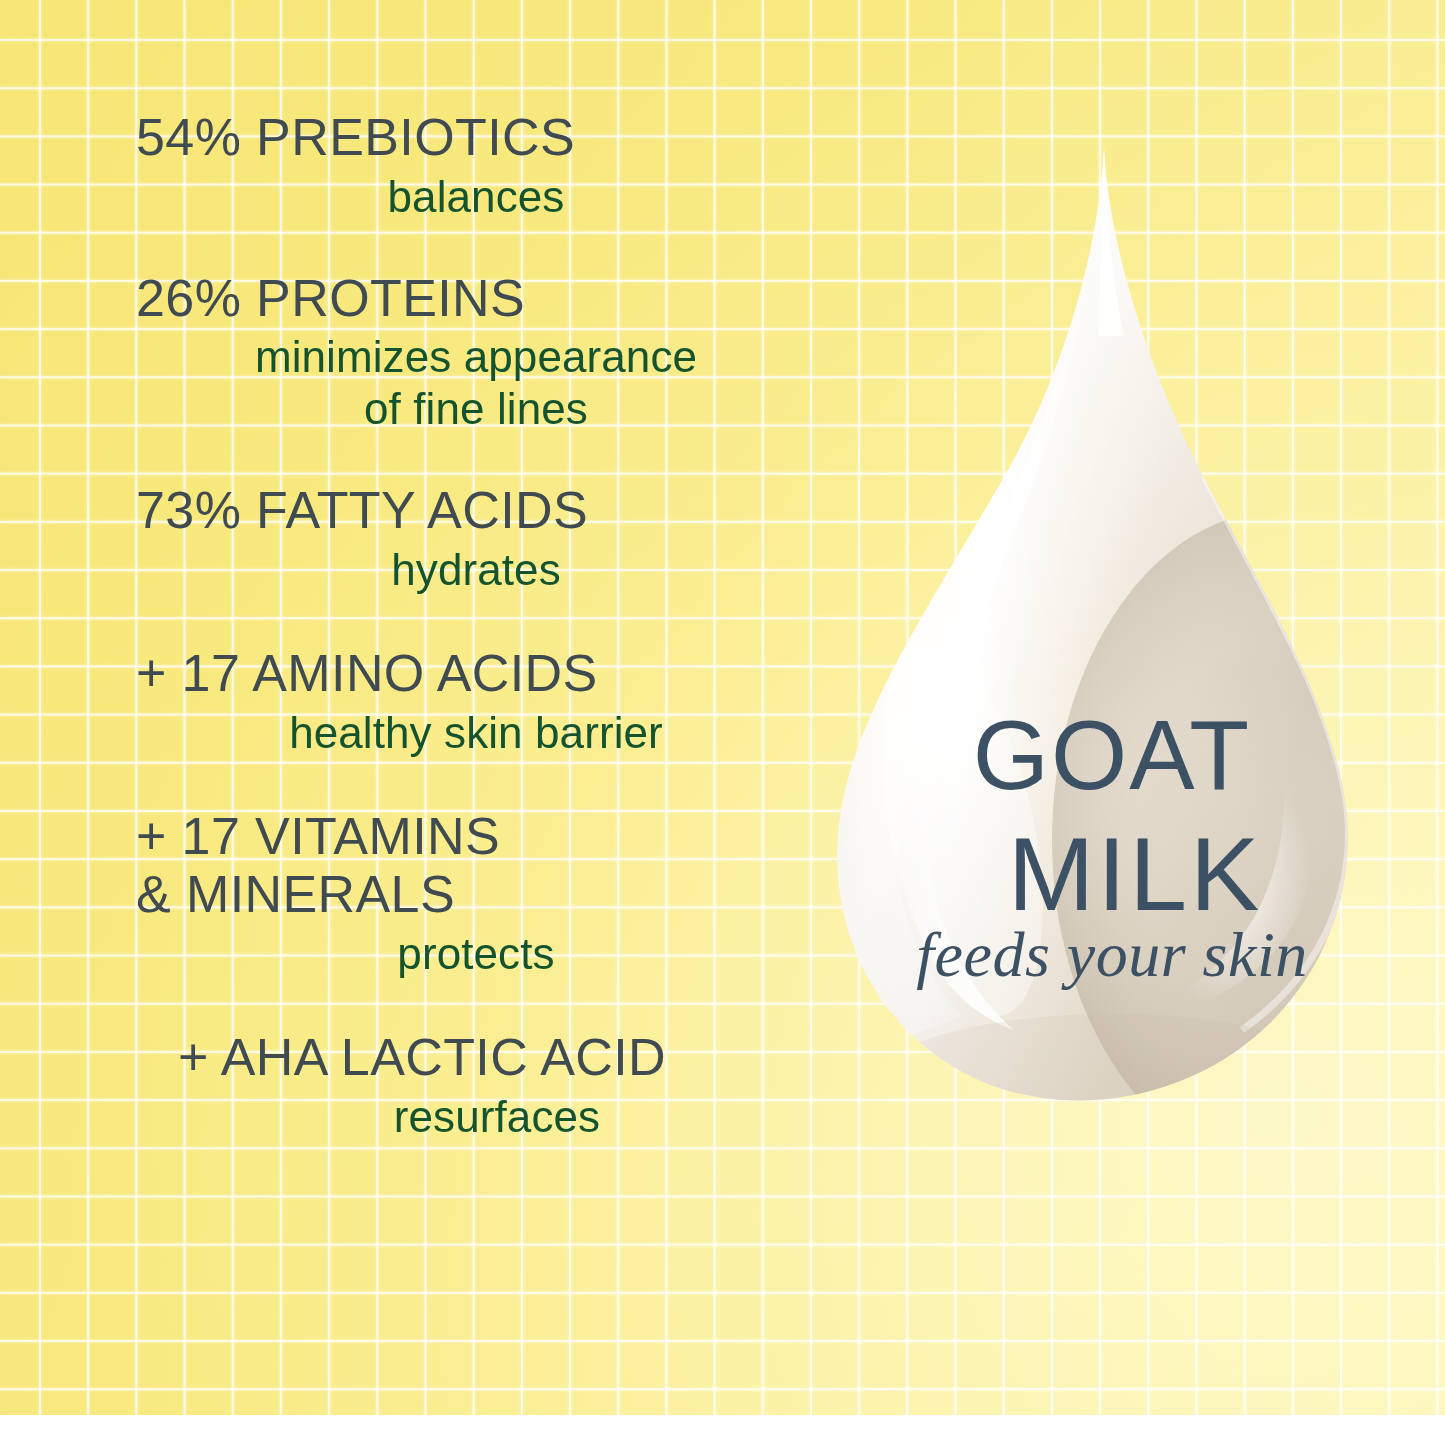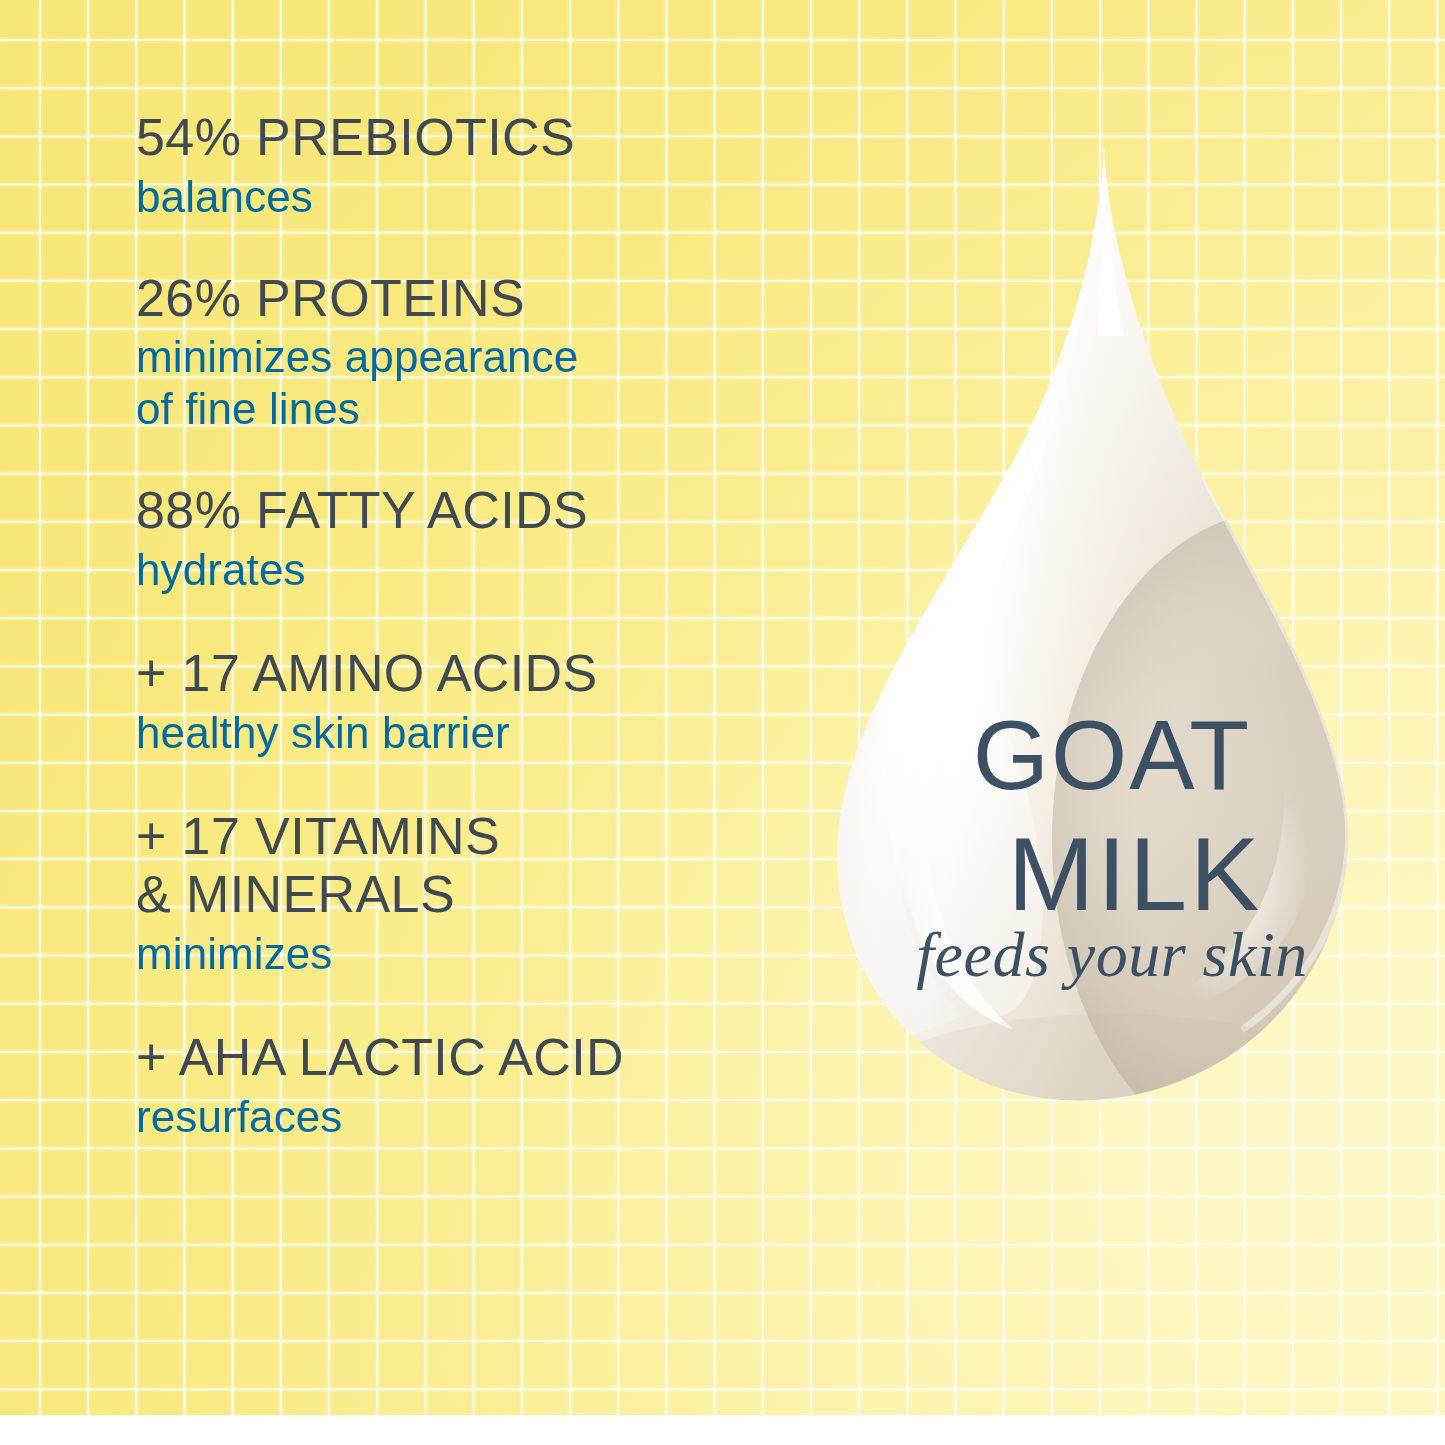--- a/index.html
+++ b/index.html
@@ -52,38 +52,39 @@
   
   .facts {
     position: absolute;
     left: 136px;
     top: 108px;
     width: 680px;
   }
   .fact {
     margin-bottom: 40px;
   }
-  .fact:last-child { margin-bottom: 16px; }
+  .fact:last-child { margin-bottom: 16px; padding-left: 42px; }
 
   .fact-title {
     color: #3f4a51;
     font-size: 52px;
     line-height: 1.13;
     font-weight: 400;
     letter-spacing: 0.4px;
     white-space: pre-line;
   }
   .fact-sub {
-    color: #0369a1;
+    color: #14532d;
     font-size: 44px;
     line-height: 1.18;
     font-weight: 400;
     letter-spacing: 0.1px;
     margin-top: 4px;
     white-space: pre-line;
+    text-align: center;
   }
 
   
   .fact.f1 { margin-bottom: 46px; }
   .fact.f2 { margin-bottom: 46px; }
   .fact.f3 { margin-bottom: 48px; }
   .fact.f4 { margin-bottom: 48px; }
   .fact.f5 { margin-bottom: 48px; }
 
   
@@ -153,33 +154,33 @@
       <div class="fact-sub">balances</div>
     </div>
 
     <div class="fact f2">
       <div class="fact-title">26% PROTEINS</div>
       <div class="fact-sub">minimizes appearance
 of fine lines</div>
     </div>
 
     <div class="fact f3">
-      <div class="fact-title">88% FATTY ACIDS</div>
+      <div class="fact-title">73% FATTY ACIDS</div>
       <div class="fact-sub">hydrates</div>
     </div>
 
     <div class="fact f4">
       <div class="fact-title">+ 17 AMINO ACIDS</div>
       <div class="fact-sub">healthy skin barrier</div>
     </div>
 
     <div class="fact f5">
       <div class="fact-title">+ 17 VITAMINS
 &amp; MINERALS</div>
-      <div class="fact-sub">minimizes</div>
+      <div class="fact-sub">protects</div>
     </div>
 
     <div class="fact f6">
       <div class="fact-title">+ AHA LACTIC ACID</div>
       <div class="fact-sub">resurfaces</div>
     </div>
 
   </div>
 
   <div class="drop-wrap">

